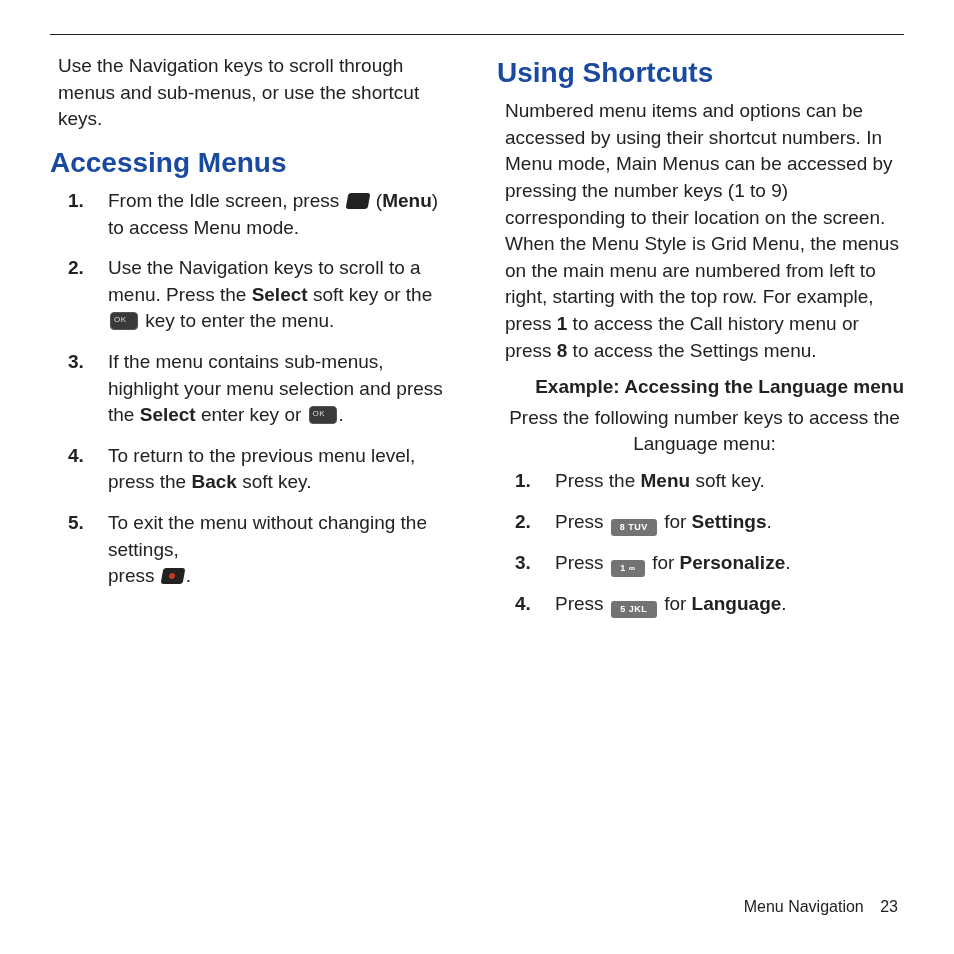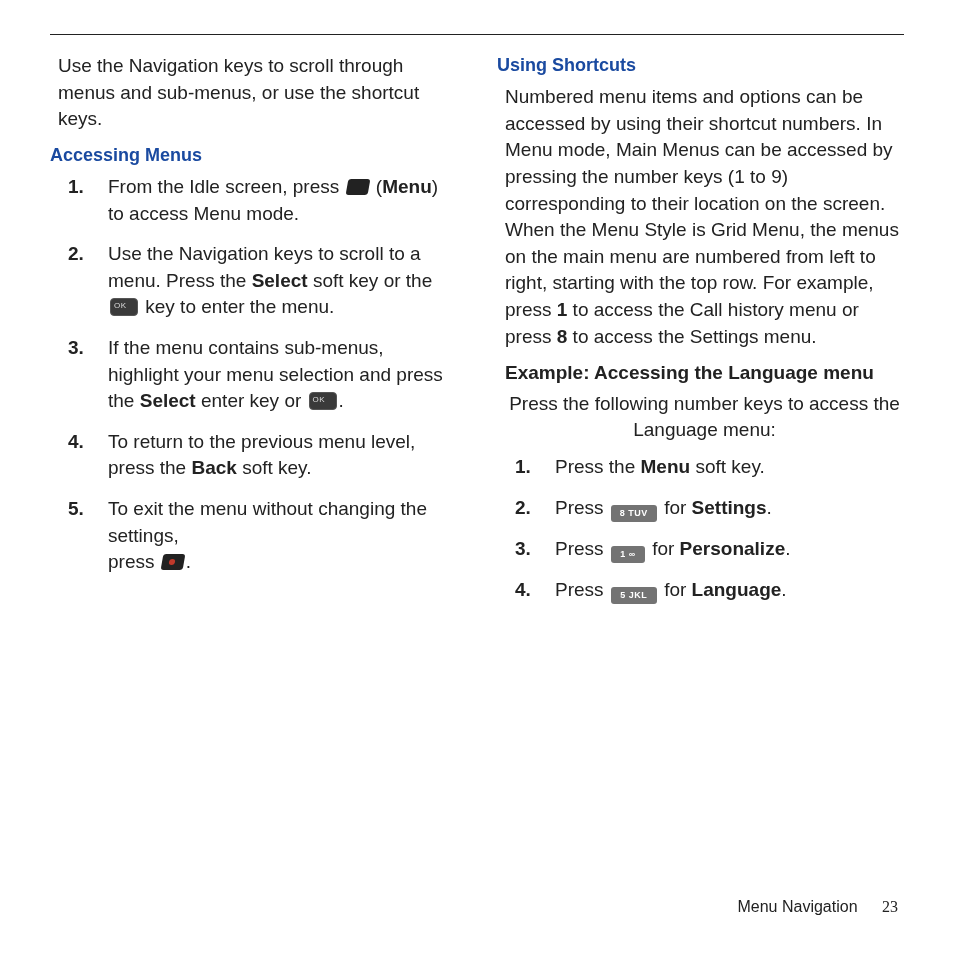--- a/index.html
+++ b/index.html
@@ -41,27 +41,28 @@
     min-width: 0;
   }
   .para {
     margin: 0 0 10px 0;
     padding-left: 8px;
   }
   .para.noindent { padding-left: 0; text-align: center; }
   .subhead {
     color: #1a4aa0;
     font-weight: 800;
-    font-size: 18px;
+    font-size: 28px;
     margin: 6px 0 6px 0;
     font-stretch: condensed;
   }
   .example-head {
     font-weight: 700;
     margin: 8px 0 4px 0;
+    text-align: right;
   }
   ol.steps {
     margin: 0;
     padding: 0 0 0 48px;
   }
   ol.steps > li {
     list-style: none;
     position: relative;
     margin: 0 0 14px 0;
     padding-left: 10px;
@@ -147,22 +148,21 @@
 
   .footer {
     position: absolute;
     bottom: 36px;
     right: 56px;
     font-size: 16px;
     color: #222;
   }
   .footer .pg {
     display: inline-block;
-    margin-left: 20px;
-    font-family: Liberation Serif, serif;
+    margin-left: 12px;
   }
 </style>
 </head>
 <body>
 
 <div class="page">
 
   <hr class="rule">
 
   <div class="columns">

